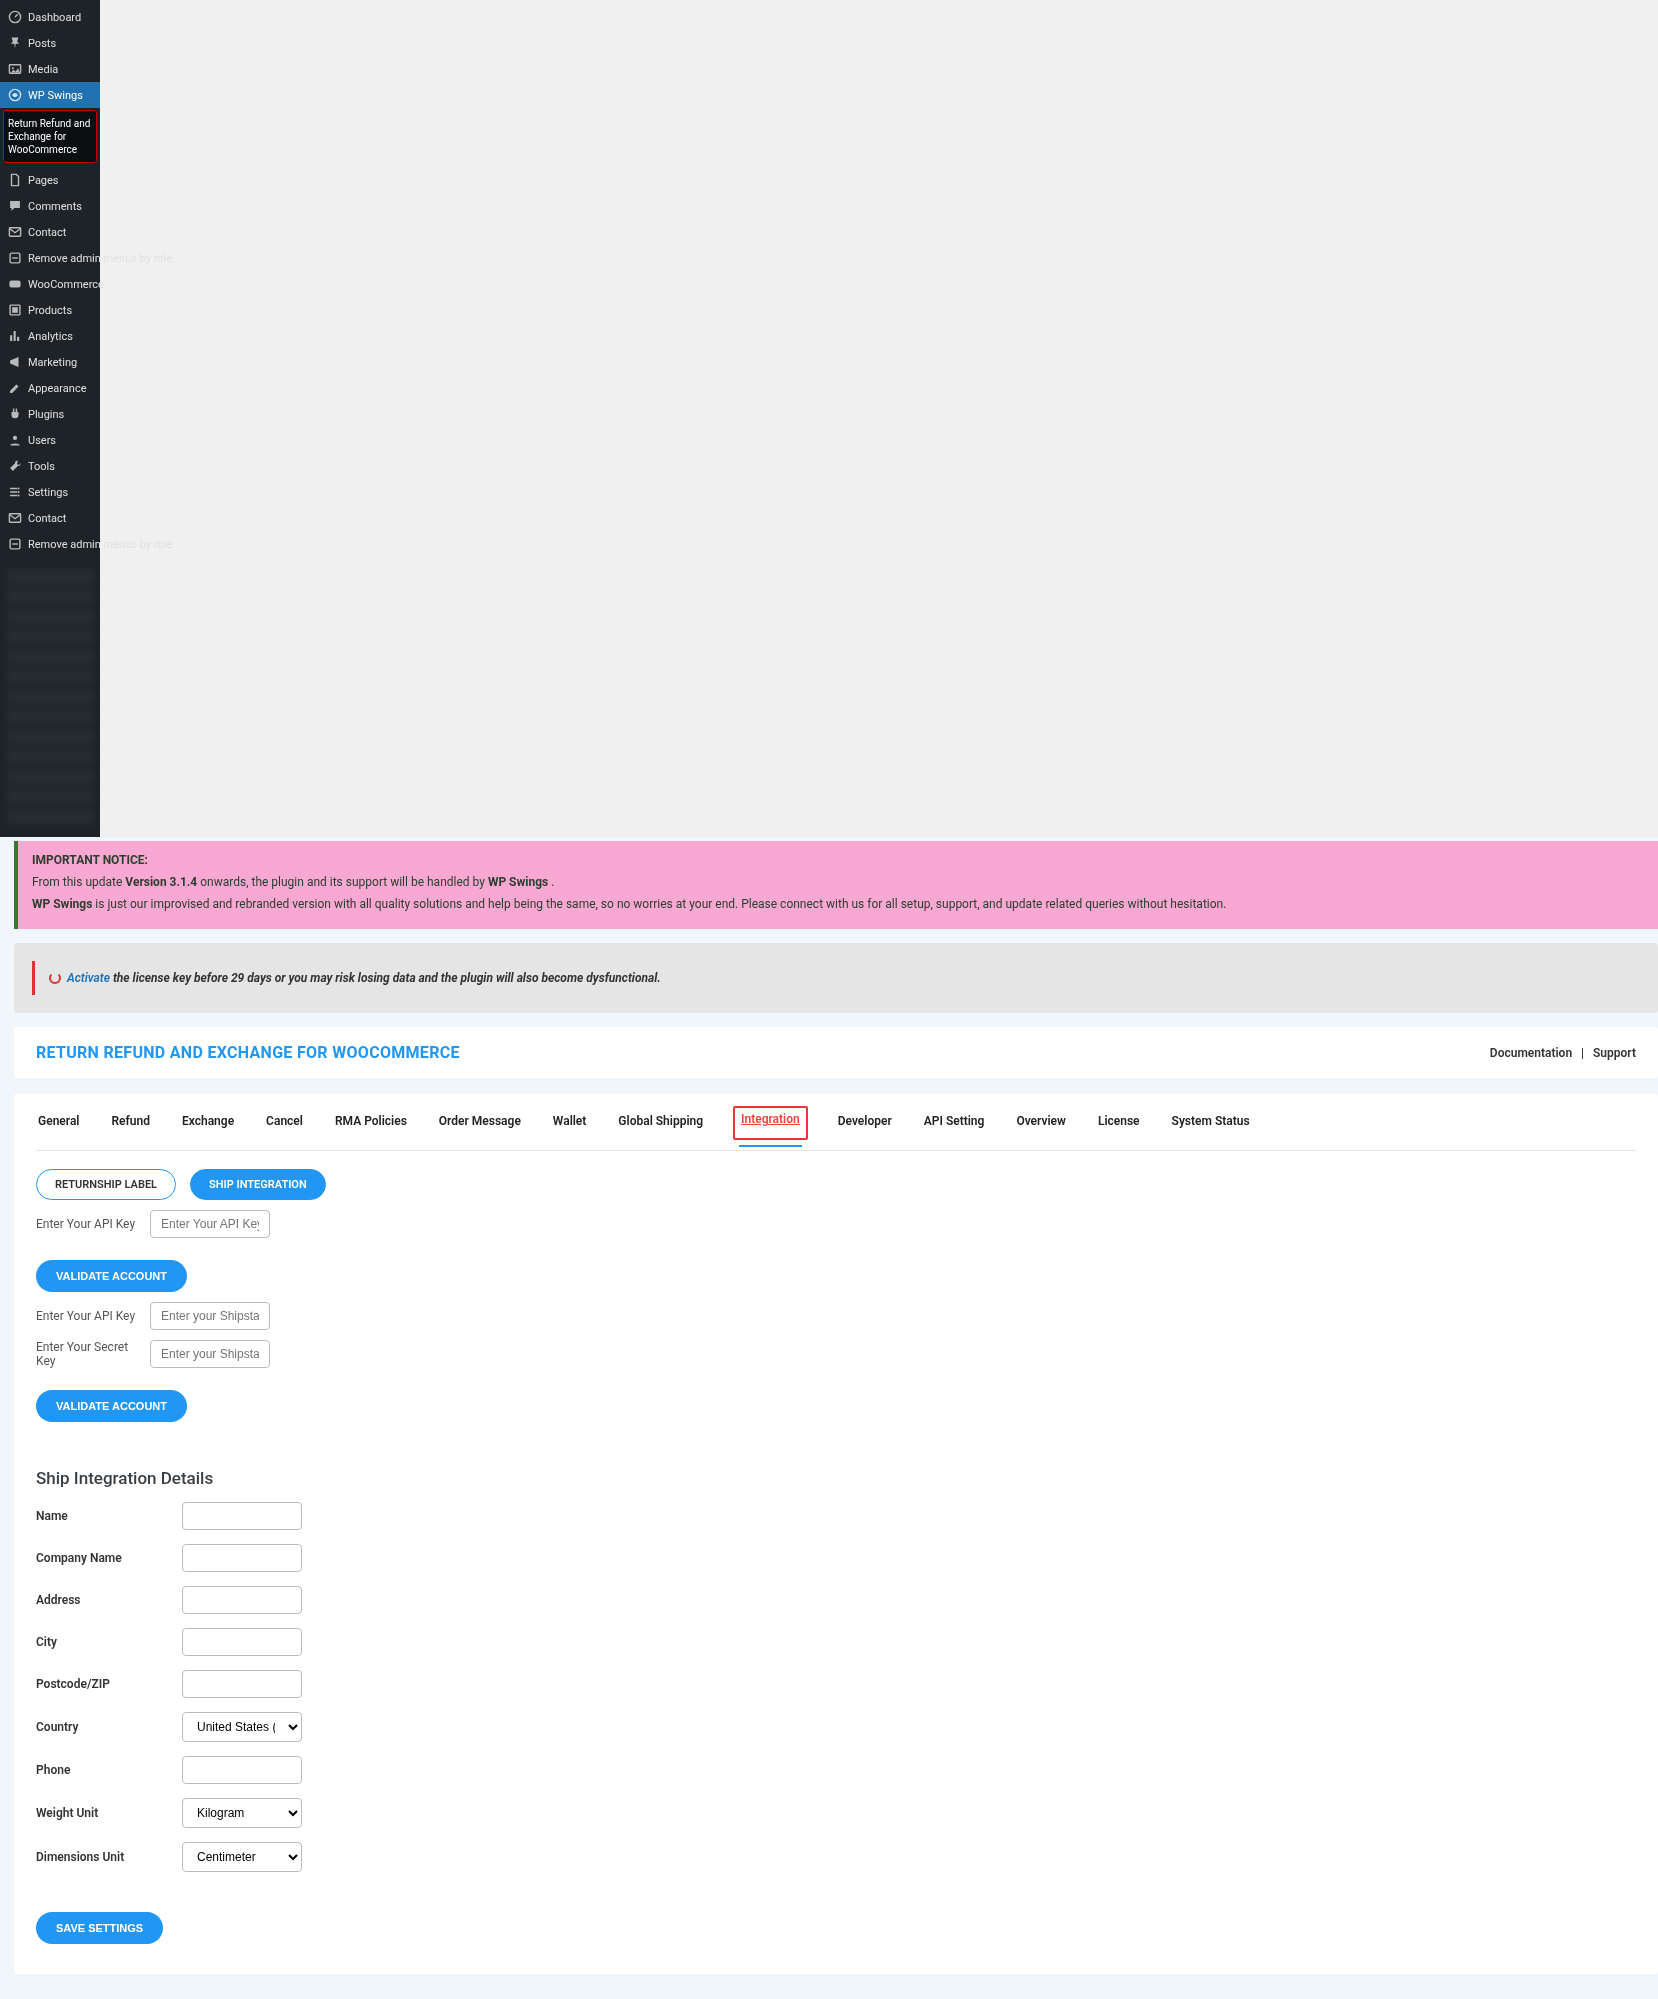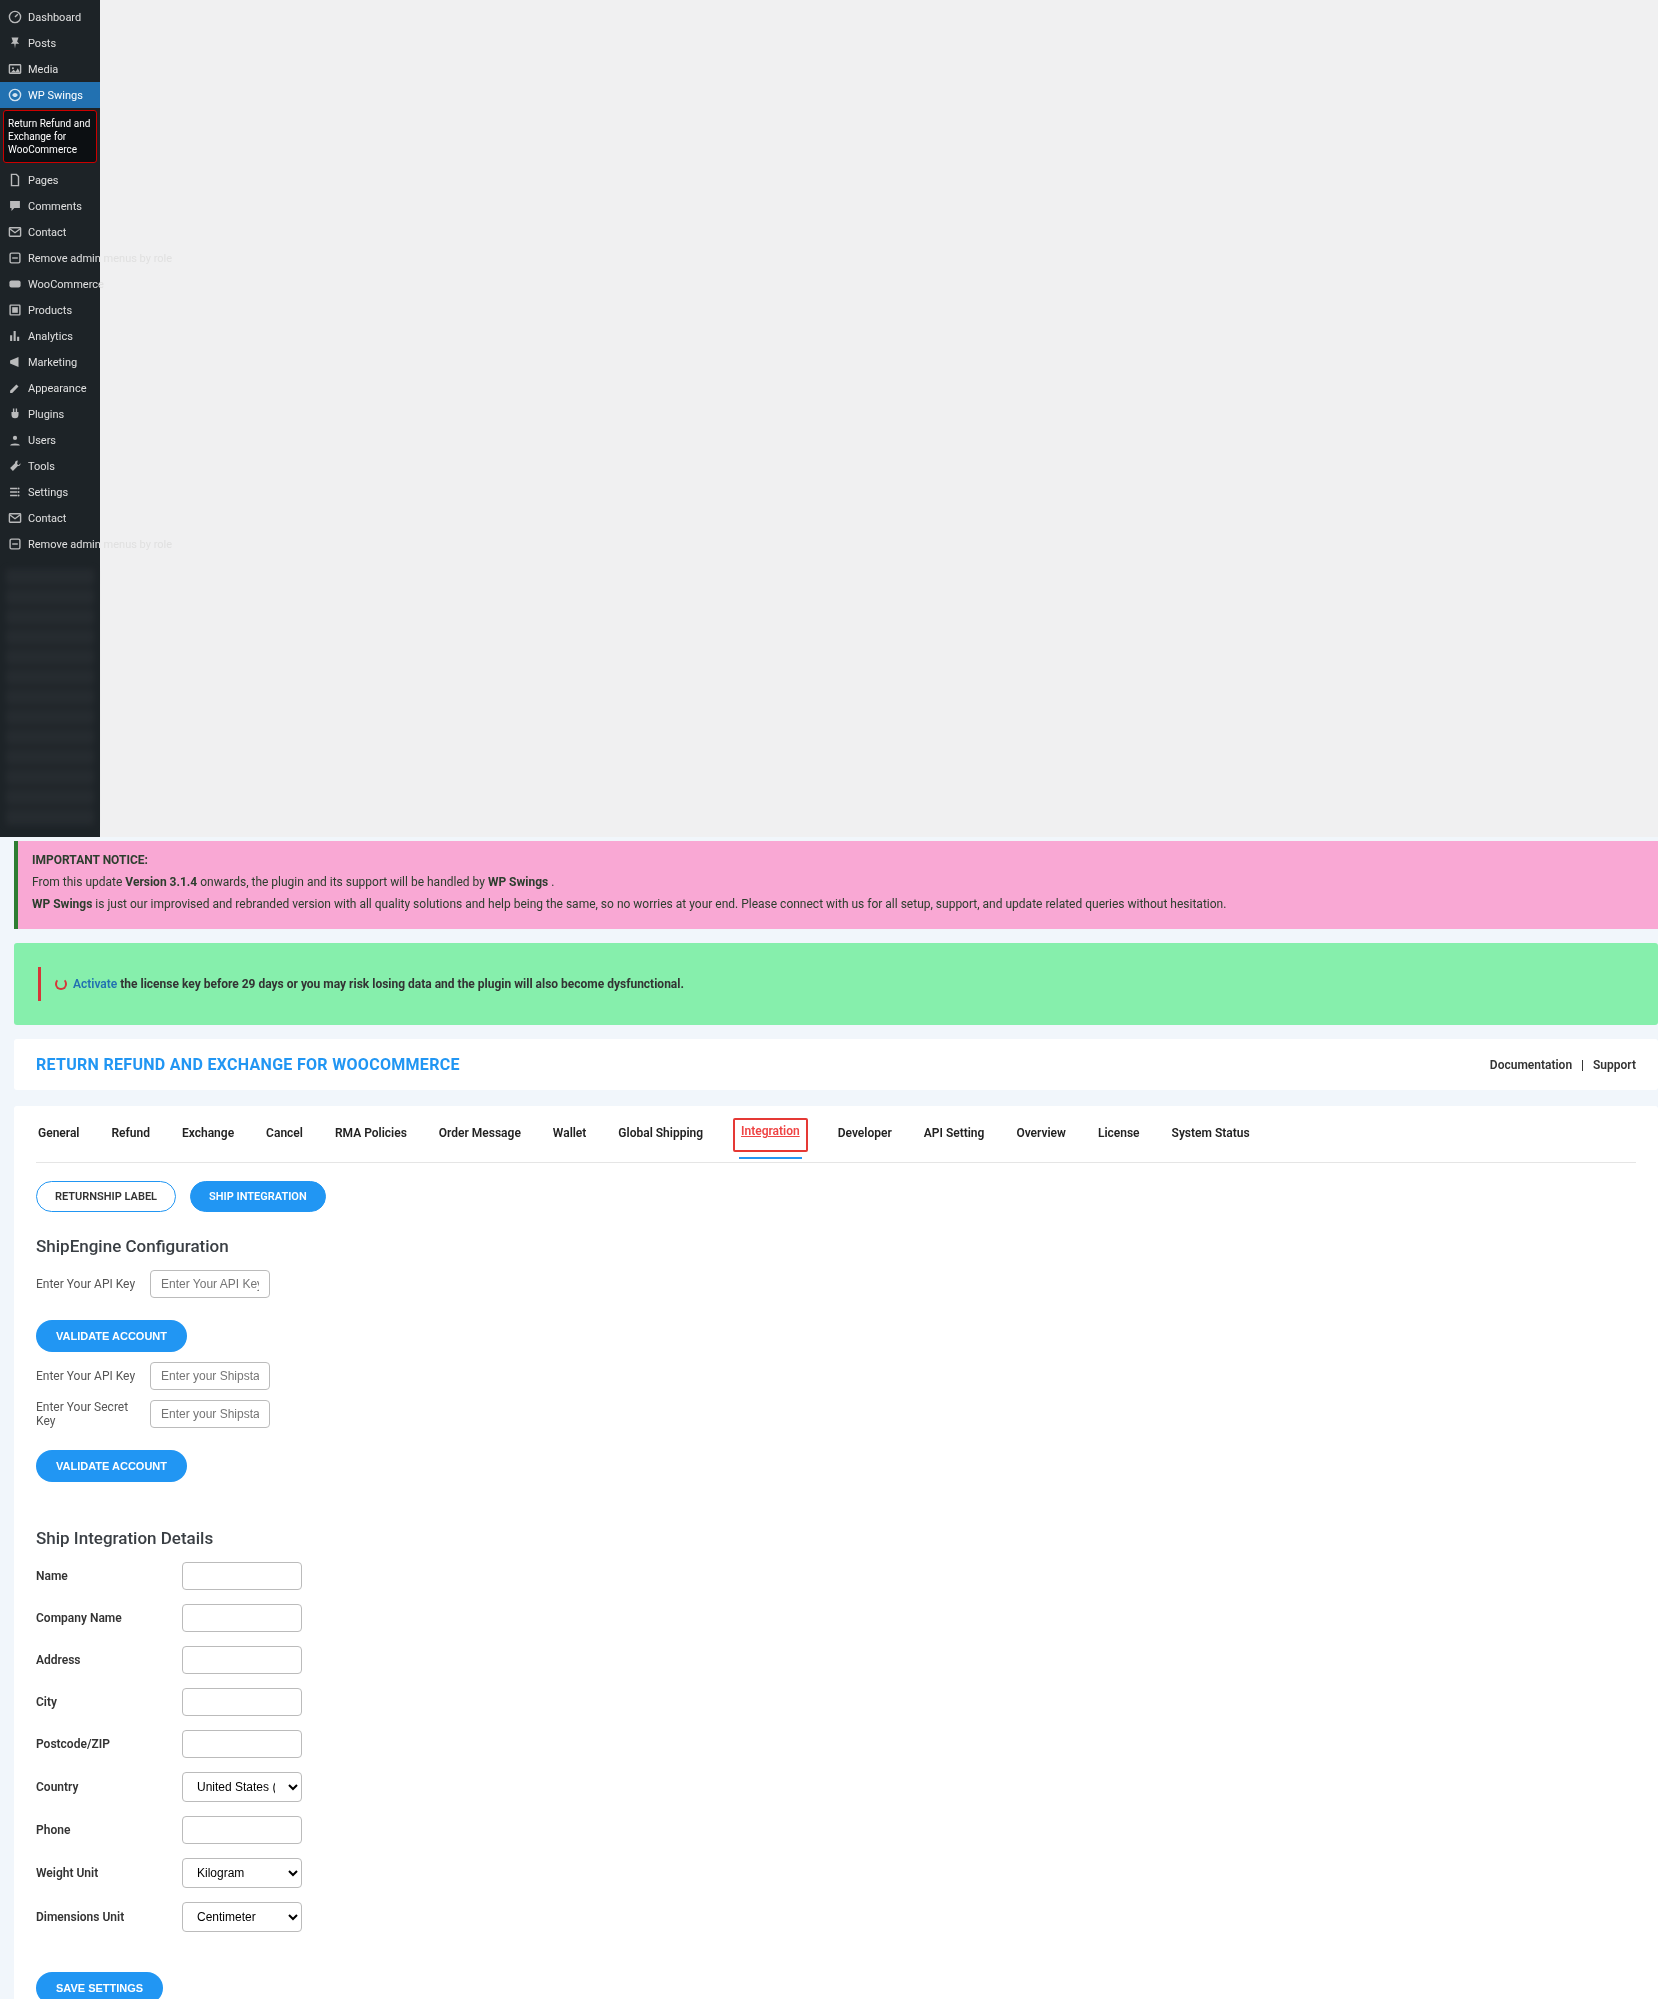--- a/index.html
+++ b/index.html
@@ -15,21 +15,21 @@
   .sb-subitem { background:#0c0f12; padding:6px 4px 6px 4px; font-size:10px; line-height:1.3; border:1px solid #c00; border-radius:3px; margin:2px 3px 4px 3px; }
   .sb-blur { filter: blur(3px); opacity: 0.7; }
 
   
   .main { flex: 1; padding: 0 0 30px 0; background: #f1f6fb; }
 
   .notice-banner { margin: 4px 0 14px 14px; background: #f9a8d4; border-left: 4px solid #2e7d32; padding: 10px 14px 12px 14px; font-size: 12px; color: #2c3e2e; line-height: 1.5; }
   .notice-banner .heading { font-weight: 700; margin-bottom: 4px; }
   .notice-banner p { margin: 4px 0; }
 
-  .license-card { background:#86efac; margin:0 0 14px 14px; padding:24px; border-radius:3px; }
+  .license-card { background:#e5e5e5; margin:0 0 14px 14px; padding:18px; border-radius:3px;font-style:italic; }
   .license-msg { border-left: 3px solid #d63638; padding: 10px 14px; font-size: 12px; display:flex; align-items:center; gap:6px;}
   .license-msg .spinner { width:12px; height:12px; border:2px solid #d63638; border-top-color:transparent; border-radius:50%; display:inline-block; }
   .license-msg a { color:#2271b1; font-weight:600; text-decoration:none; }
 
   .title-card { background:#fff; margin:0 0 16px 14px; padding:16px 22px; border-radius:3px; display:flex; align-items:center; justify-content:space-between; }
   .plugin-title { color:#2196f3; font-size:16px; font-weight:700; letter-spacing:.3px; text-transform: uppercase; }
   .title-links { font-size:12px; font-weight:600; }
   .title-links span { cursor:pointer; }
 
   .tabs-card { background:#fff; margin:0 0 0 14px; border-radius:3px; padding: 0 22px 30px 22px; }
@@ -303,21 +303,20 @@
           <div class="tab">License</div>
           <div class="tab">System Status</div>
         </div>
 
       <div class="subtabs">
         <div class="pill inactive">RETURNSHIP LABEL</div>
         <div class="pill active">SHIP INTEGRATION</div>
       </div>
 
       
-      <div class="section-title">ShipEngine Configuration</div>
       <div class="form-row">
         <span class="lbl">Enter Your API Key</span>
         <input type="text" class="wide" placeholder="Enter Your API Key" style="">
       </div>
       <button class="btn-primary">VALIDATE ACCOUNT</button>
 
       
       <div class="form-row">
         <span class="lbl">Enter Your API Key</span>
         <input type="text" class="wide" placeholder="Enter your Shipstation Ap" style="">

